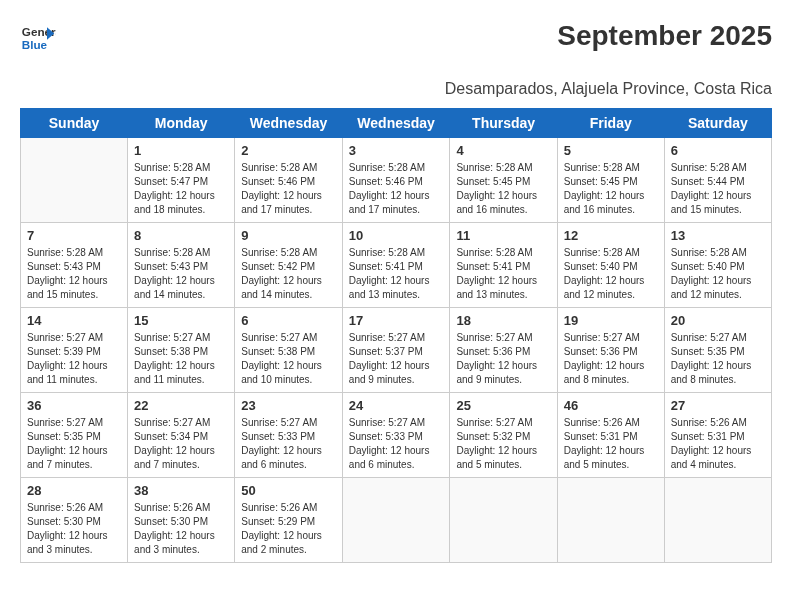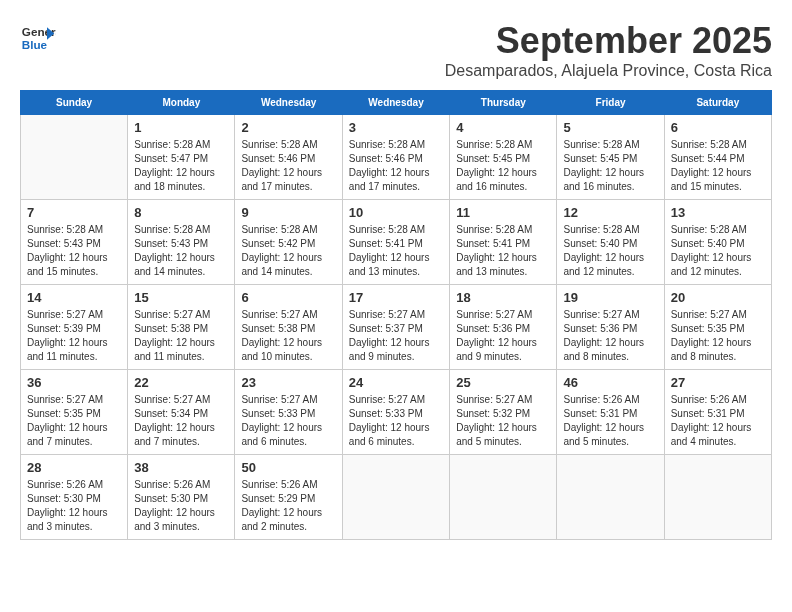--- a/index.html
+++ b/index.html
@@ -22,37 +22,38 @@
       gap: 4px;
     }
     .logo-icon {
       width: 36px;
       height: 36px;
     }
     .title-block {
       text-align: right;
     }
     .month-title {
-      font-size: 36px;
+      font-size: 28px;
       font-weight: bold;
       color: #333;
     }
     .location {
       font-size: 16px;
       color: #444;
+      margin-top: 28px;
     }
     .calendar {
       width: 100%;
       border-collapse: collapse;
       border: 1px solid #ccc;
     }
     .calendar th {
       background-color: #1a6bbf;
       color: #fff;
-      font-size: 10px;
+      font-size: 14px;
       font-weight: bold;
       text-align: center;
       padding: 6px 4px;
       border: 1px solid #1a6bbf;
     }
     .calendar td {
       vertical-align: top;
       border: 1px solid #ccc;
       padding: 5px 6px;
       width: 108px;

